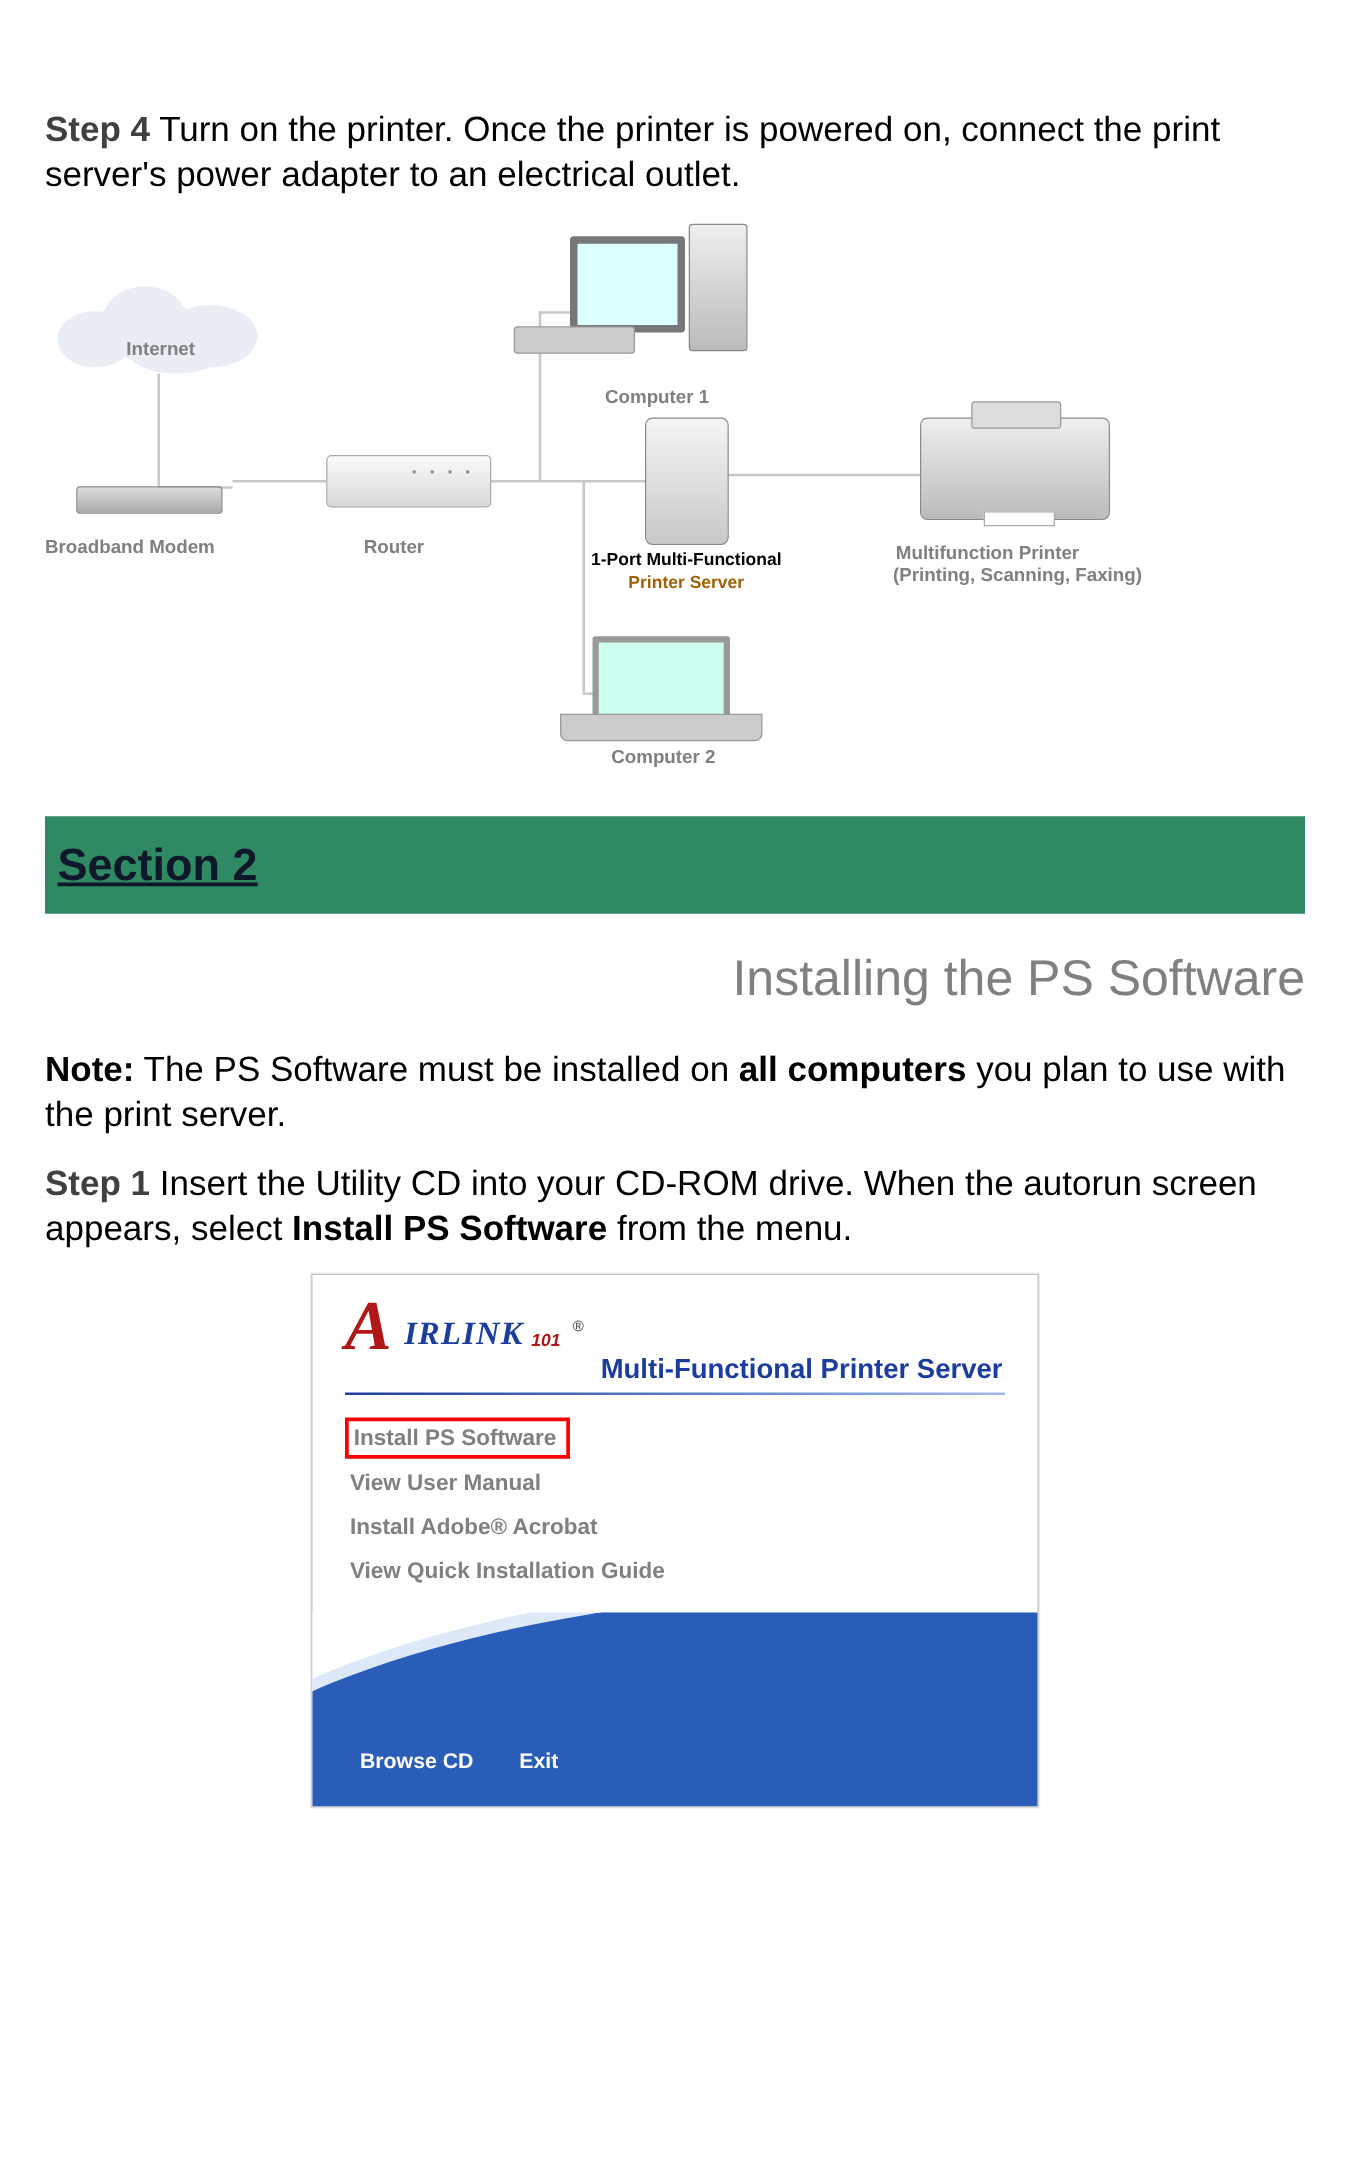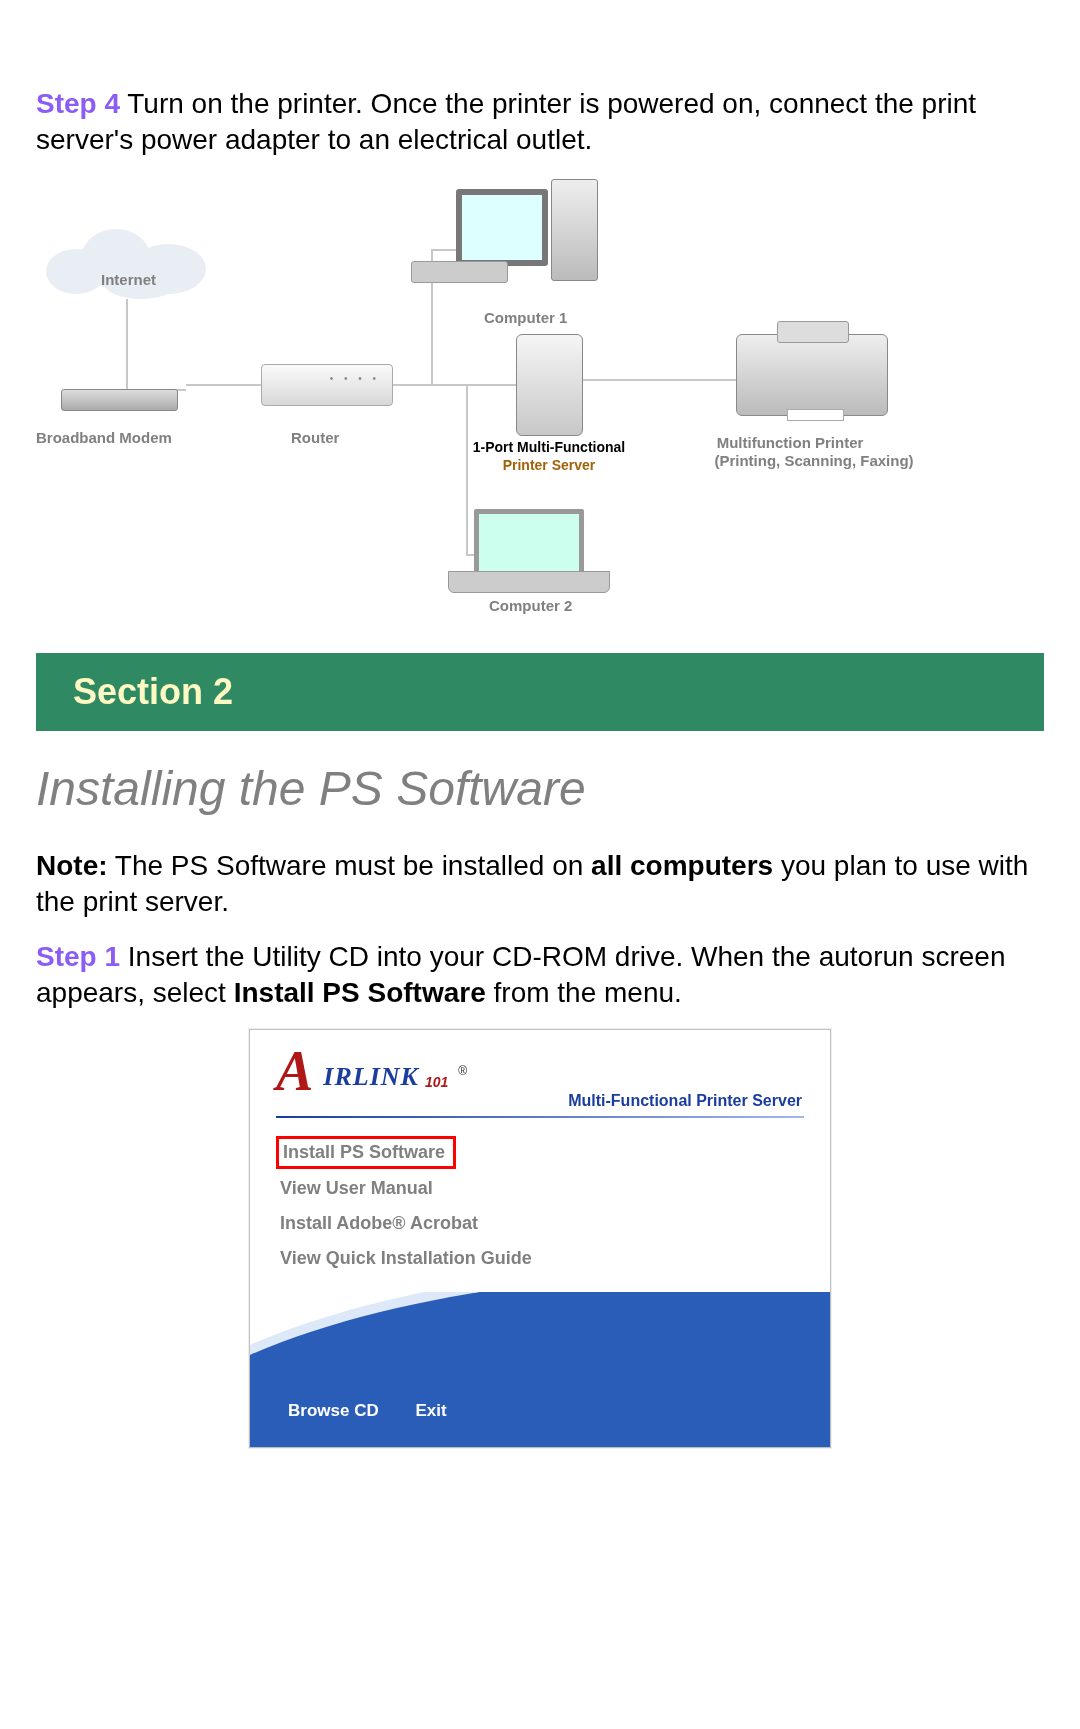--- a/index.html
+++ b/index.html
@@ -6,21 +6,21 @@
     margin: 0;
     padding: 0;
     font-family: Arial, Helvetica, sans-serif;
     background: #fff;
     width: 1080px;
   }
   .page {
     padding: 86px 36px 40px 36px;
   }
   .step-label {
-    color: #8b5cf6;
+    color: #404040;
     font-weight: bold;
     font-size: 28px;
   }
   .body-text {
     font-size: 28px;
     color: #000;
     line-height: 1.3;
   }
   .para {
     margin: 0 0 18px 0;
@@ -73,32 +73,32 @@
   .printer{position:absolute; left:700px; top:155px; width:150px; height:80px; background:linear-gradient(#eee,#bbb); border:1px solid #888; border-radius:6px;}
   .printer::before{content:""; position:absolute; left:40px; top:-14px; width:70px; height:20px; background:#ddd; border:1px solid #999; border-radius:3px;}
   .printer::after{content:""; position:absolute; left:50px; bottom:-6px; width:55px; height:10px; background:#fff; border:1px solid #aaa;}
   
   .wire{position:absolute; background:#c7c7c7; height:2px;}
   .wirev{position:absolute; background:#c7c7c7; width:2px;}
 
   
   .section-banner {
     background: #2f8a63;
-    color: #fef9c3;
+    color: #0f172a;
     font-size: 36px;
     font-weight: bold;
-    padding: 18px 37px;
+    padding: 18px 10px;
     margin: 10px 0 30px 0;
+    text-decoration: underline;
   }
   .section-subtitle {
-    text-align: left;
-    font-size: 48px;
+    text-align: right;
+    font-size: 40px;
     color: #808080;
     margin: 12px 0 32px 0;
-    font-style: italic;
   }
 
   
   .autorun {
     width: 580px;
     margin: 18px auto 0 auto;
     border: 1px solid #c0c0c0;
     background: #fff;
     box-shadow: 0 0 0 1px #eee;
   }
@@ -119,21 +119,21 @@
   }
   .logo-101 { font-size:14px; color:#b01818; font-weight:bold; font-style:italic; margin-left:-4px; margin-bottom:2px;}
   .logo-reg { font-size:12px; color:#333; margin-bottom:14px; }
   .autorun-title-row {
     text-align: right;
     padding-right: 2px;
   }
   .autorun-title {
     color: #1a3d9e;
     font-weight: bold;
-    font-size: 16px;
+    font-size: 22px;
   }
   .autorun-hr {
     height: 2px;
     background: linear-gradient(to right, #1a3d9e, #a0b8ee);
     margin: 6px 0 18px 0;
   }
   .menu-item {
     color: #808080;
     font-weight: bold;
     font-size: 18px;

